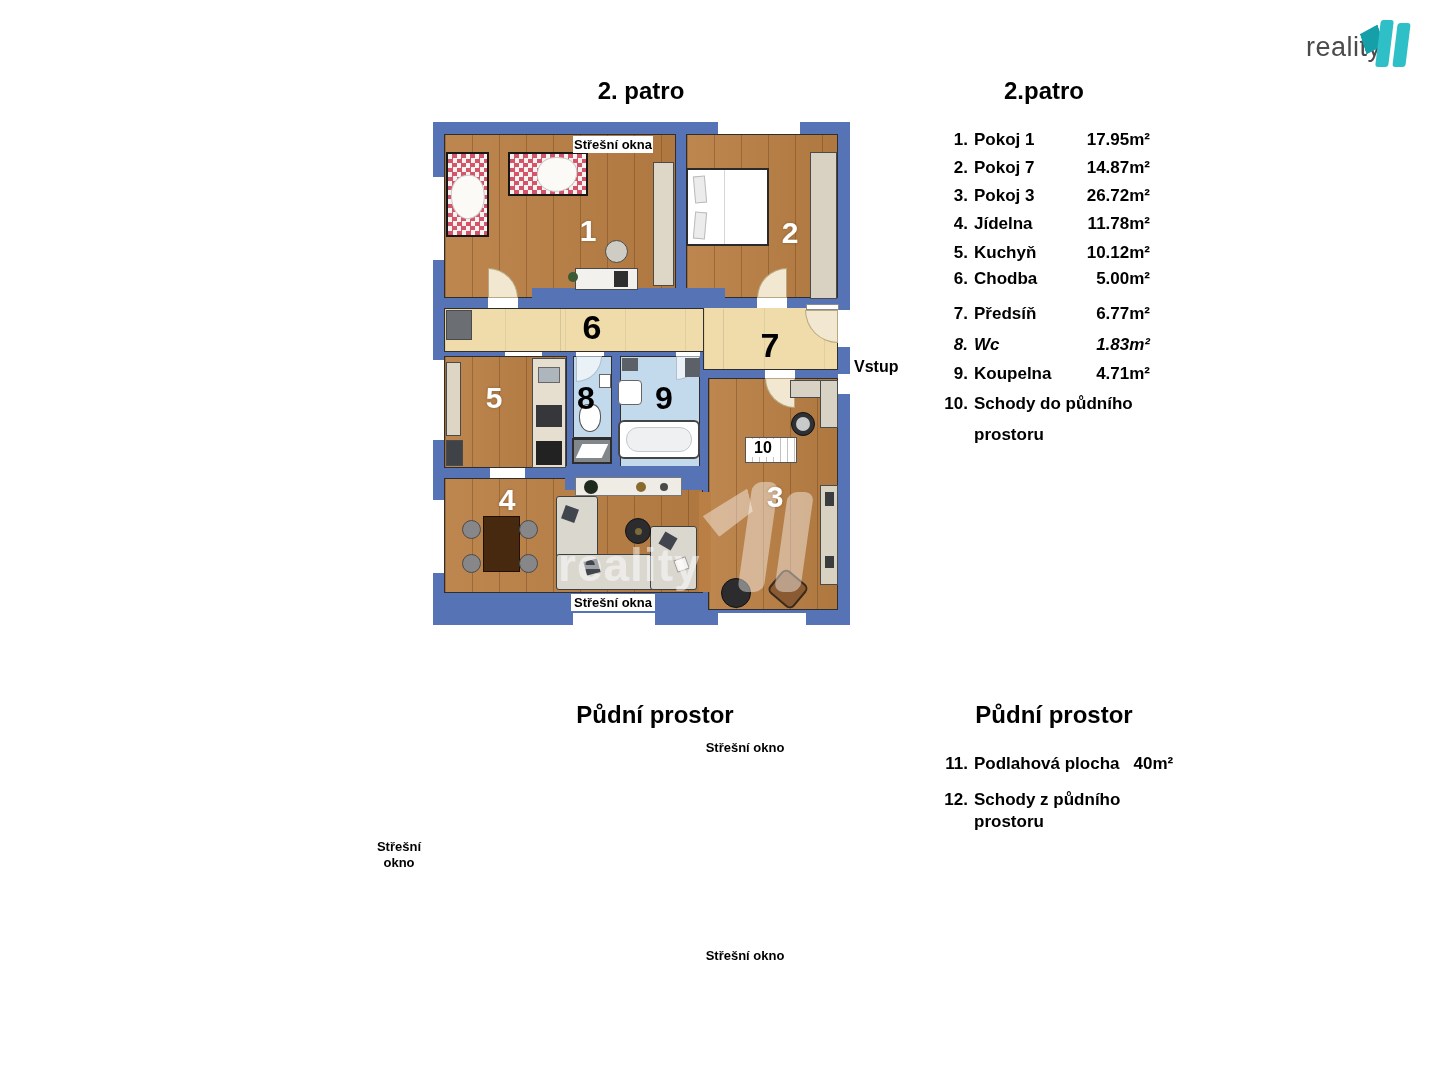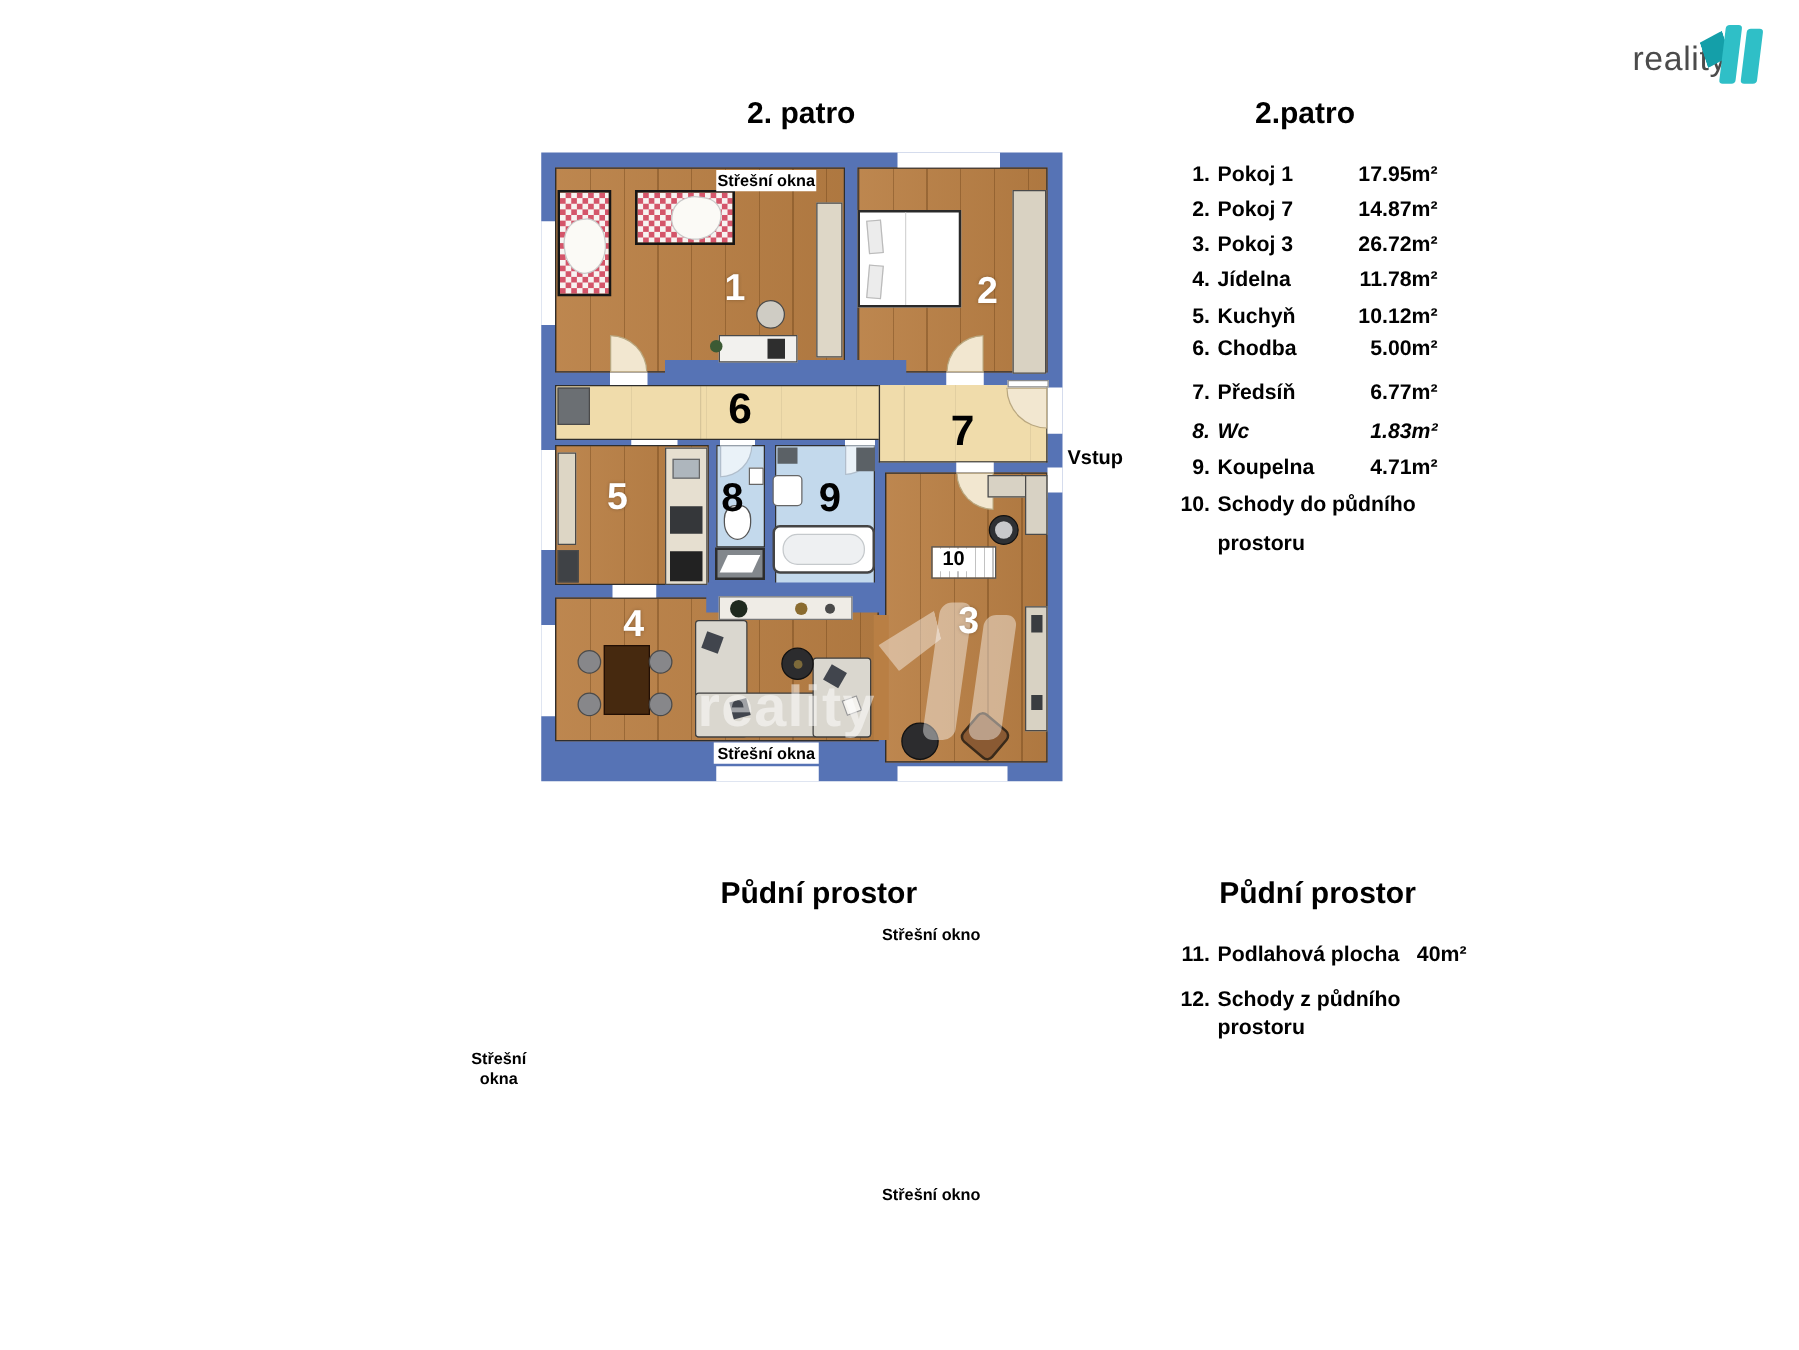--- a/index.html
+++ b/index.html
@@ -231,21 +231,21 @@
   </div>
   <div class="lrow" style="top:424px;left:974px;width:176px;">
     <span>prostoru</span>
   </div>
 
 
   <div class="a rooflabel" style="left:645px;top:740px;width:200px;">Střešní okno</div>
   <div class="a rooflabel" style="left:645px;top:948px;width:200px;">Střešní okno</div>
   <div class="a rooflabel" style="left:354px;top:839px;width:90px;">
     <div>Střešní</div>
-    <div>okna</div>
+    <div>okno</div>
   </div>
 
   <div class="lrow" style="top:753px;width:260px;">
     <span class="ln">11.</span><span class="lna">Podlahová plocha</span><span style="margin-left:14px;">40m²</span>
   </div>
   <div class="lrow" style="top:789px;width:260px;">
     <span class="ln">12.</span><span class="lna">Schody z půdního</span>
   </div>
   <div class="lrow" style="top:811px;left:974px;width:176px;">
     <span>prostoru</span>

